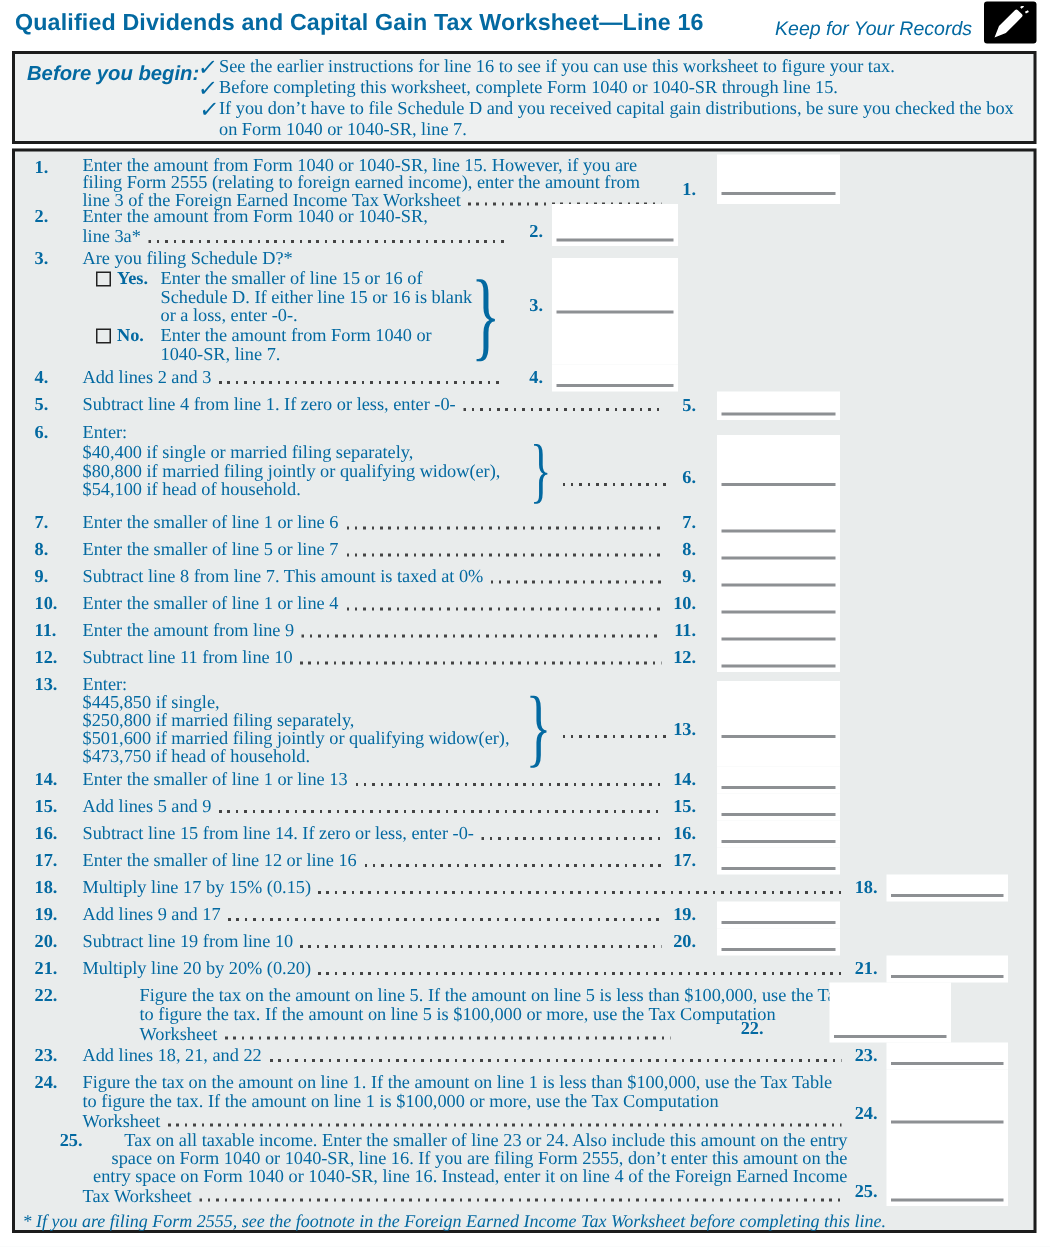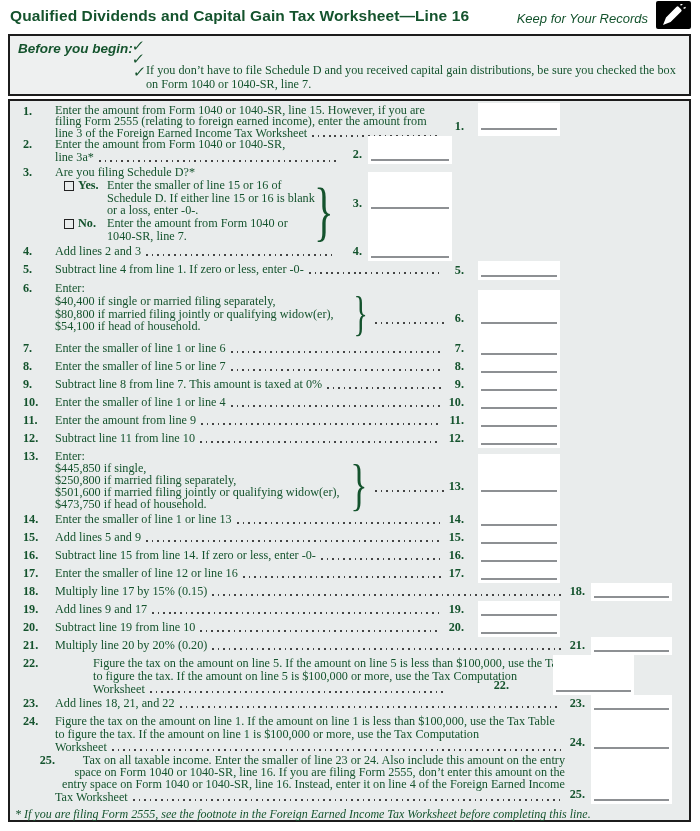--- a/index.html
+++ b/index.html
@@ -1,17 +1,17 @@
 <!DOCTYPE html>
 <html><head>
 <meta charset="utf-8">
 <style>
   html,body{margin:0;padding:0;background:#fff;}
   .page{position:relative;width:700px;height:831px;background:#fff;
-        font-family:"Liberation Serif",serif;color:#14532d;overflow:hidden;}
+        font-family:"Liberation Serif",serif;color:#0369a1;overflow:hidden;}
 
   
   .hdr-title{position:absolute;left:10px;top:7px;
              font-family:"Liberation Sans",sans-serif;font-weight:bold;
              font-size:15.5px;letter-spacing:.1px;}
   .hdr-tag{position:absolute;right:52px;top:11px;
            font-family:"Liberation Sans",sans-serif;font-style:italic;font-size:13px;}
   .pencil{position:absolute;right:9px;top:1px;width:35px;height:28px;background:#000;
           border-radius:2px;display:flex;align-items:center;justify-content:center;}
 
@@ -66,23 +66,29 @@
       <path d="M3 21 L6 13.4 L16.6 2.8 a1.4 1.4 0 0 1 2 0 l2.6 2.6 a1.4 1.4 0 0 1 0 2 L10.6 18 Z" fill="#fff"></path>
       <path d="M20.5 1.2 L22.3 0 M23.6 4.4 L25.6 3.4" stroke="#fff" stroke-width="1.4"></path>
     </svg>
   </div>
 
   <div class="beforebox">
     <div class="bylabel">Before you begin:</div>
     <div class="byitems" id="byitems">
         <div class="byitem">
           <div class="bycheck">✓</div>
+          <div class="bytext">
+            <div class="tline">See the earlier instructions for line 16 to see if you can use this worksheet to figure your tax.</div>
+          </div>
         </div>
         <div class="byitem">
           <div class="bycheck">✓</div>
+          <div class="bytext">
+            <div class="tline">Before completing this worksheet, complete Form 1040 or 1040-SR through line 15.</div>
+          </div>
         </div>
         <div class="byitem">
           <div class="bycheck">✓</div>
           <div class="bytext">
             <div class="tline">If you don’t have to file Schedule D and you received capital gain distributions, be sure you checked the box</div>
             <div class="tline">on Form 1040 or 1040-SR, line 7.</div>
           </div>
         </div>
       </div>
   </div>

